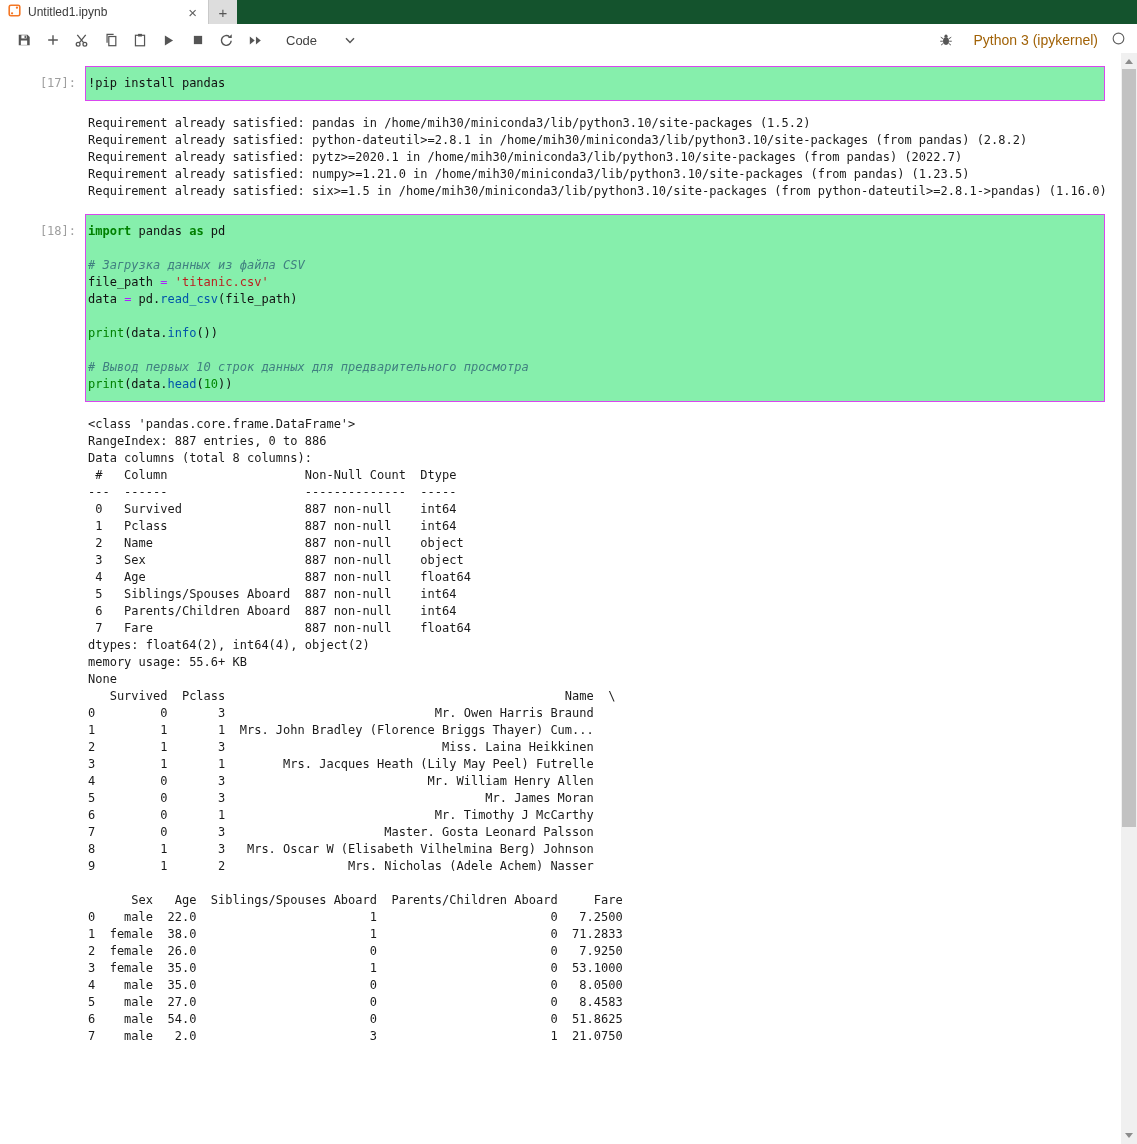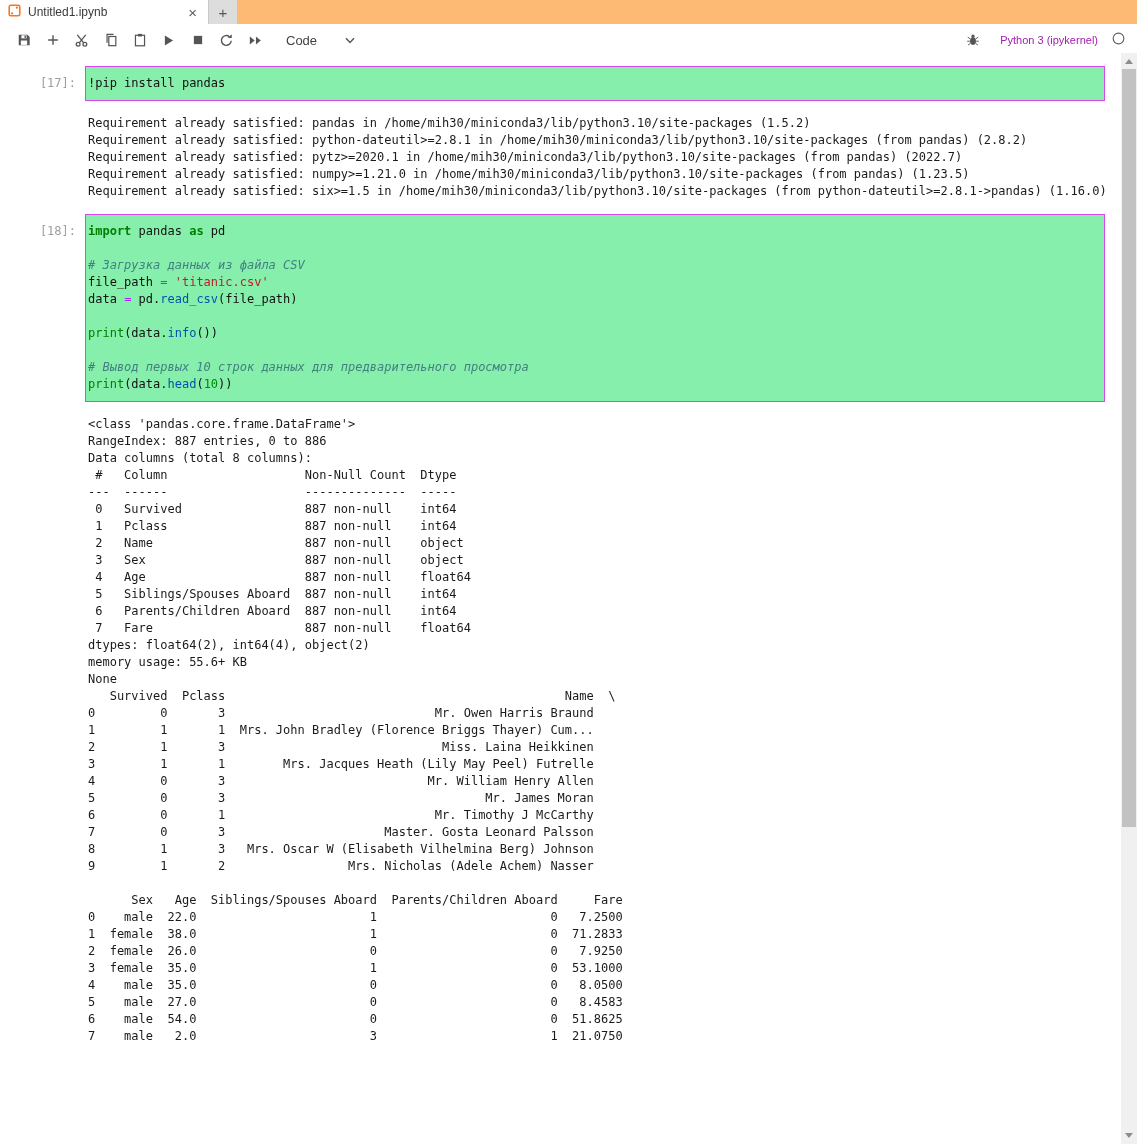--- a/index.html
+++ b/index.html
@@ -1,38 +1,38 @@
 <!DOCTYPE html>
 <html><head>
 <meta charset="utf-8">
 <style>
   * { margin:0; padding:0; box-sizing:border-box; }
   html,body { width:1137px; height:1144px; background:#fff; overflow:hidden;
               font-family:"Liberation Sans", sans-serif; }
 
   
-  .tabbar { height:24px; background:#fdba74; display:flex; align-items:stretch; }
+  .tabbar { height:24px; background:#14532d; display:flex; align-items:stretch; }
   .tab { width:208px; background:#fff; display:flex; align-items:center; gap:7px;
          padding:0 8px; font-size:12px; color:#3a3a3a; }
   .tab-title { flex:1; white-space:nowrap; overflow:hidden; }
   .tab-close { color:#5f5f5f; font-size:15px; line-height:1; padding:0 3px; cursor:pointer; }
   .newtab { width:29px; background:#dddddd; display:flex; align-items:center;
             justify-content:center; color:#555; font-size:15px; border-left:1px solid #c9c9c9; }
   .tabbar-fill { flex:1; }
 
   
   .toolbar { height:29px; background:#fff; border-bottom:1px solid #e3e3e3;
              display:flex; align-items:center; padding:16px 9px; }
   .tbtn { width:29px; height:25px; display:flex; align-items:center; justify-content:center;
           cursor:pointer; }
   .tbtn svg { display:block; }
   .mode-select { display:flex; align-items:center; gap:27px; margin-left:16px;
                  font-size:13px; color:#424242; cursor:pointer; }
   .tb-right { margin-left:auto; display:flex; align-items:center; gap:13px; padding-right:2px; }
-  .kernel-name { font-size:11px; color:#a21caf; cursor:pointer; }
+  .kernel-name { font-size:14px; color:#a16207; cursor:pointer; }
 
   
   .notebook { position:absolute; top:54px; left:0; width:1121px; height:986px;
               background:#fff; overflow:hidden; padding-top:12px; }
   .cell { display:flex; align-items:flex-start; position:relative; }
   .prompt { width:85px; flex:none; text-align:right; padding:9px 9px 0 0;
             font:12px/17px "DejaVu Sans Mono", monospace; color:#9e9e9e; }
   .editor { flex:1; margin-right:16px; background:#86efac; border:1px solid #d946ef;
             padding:8px 2px; font:12px/17px "DejaVu Sans Mono", monospace; color:#111; }
   .code-line { white-space:pre; height:17px; }

